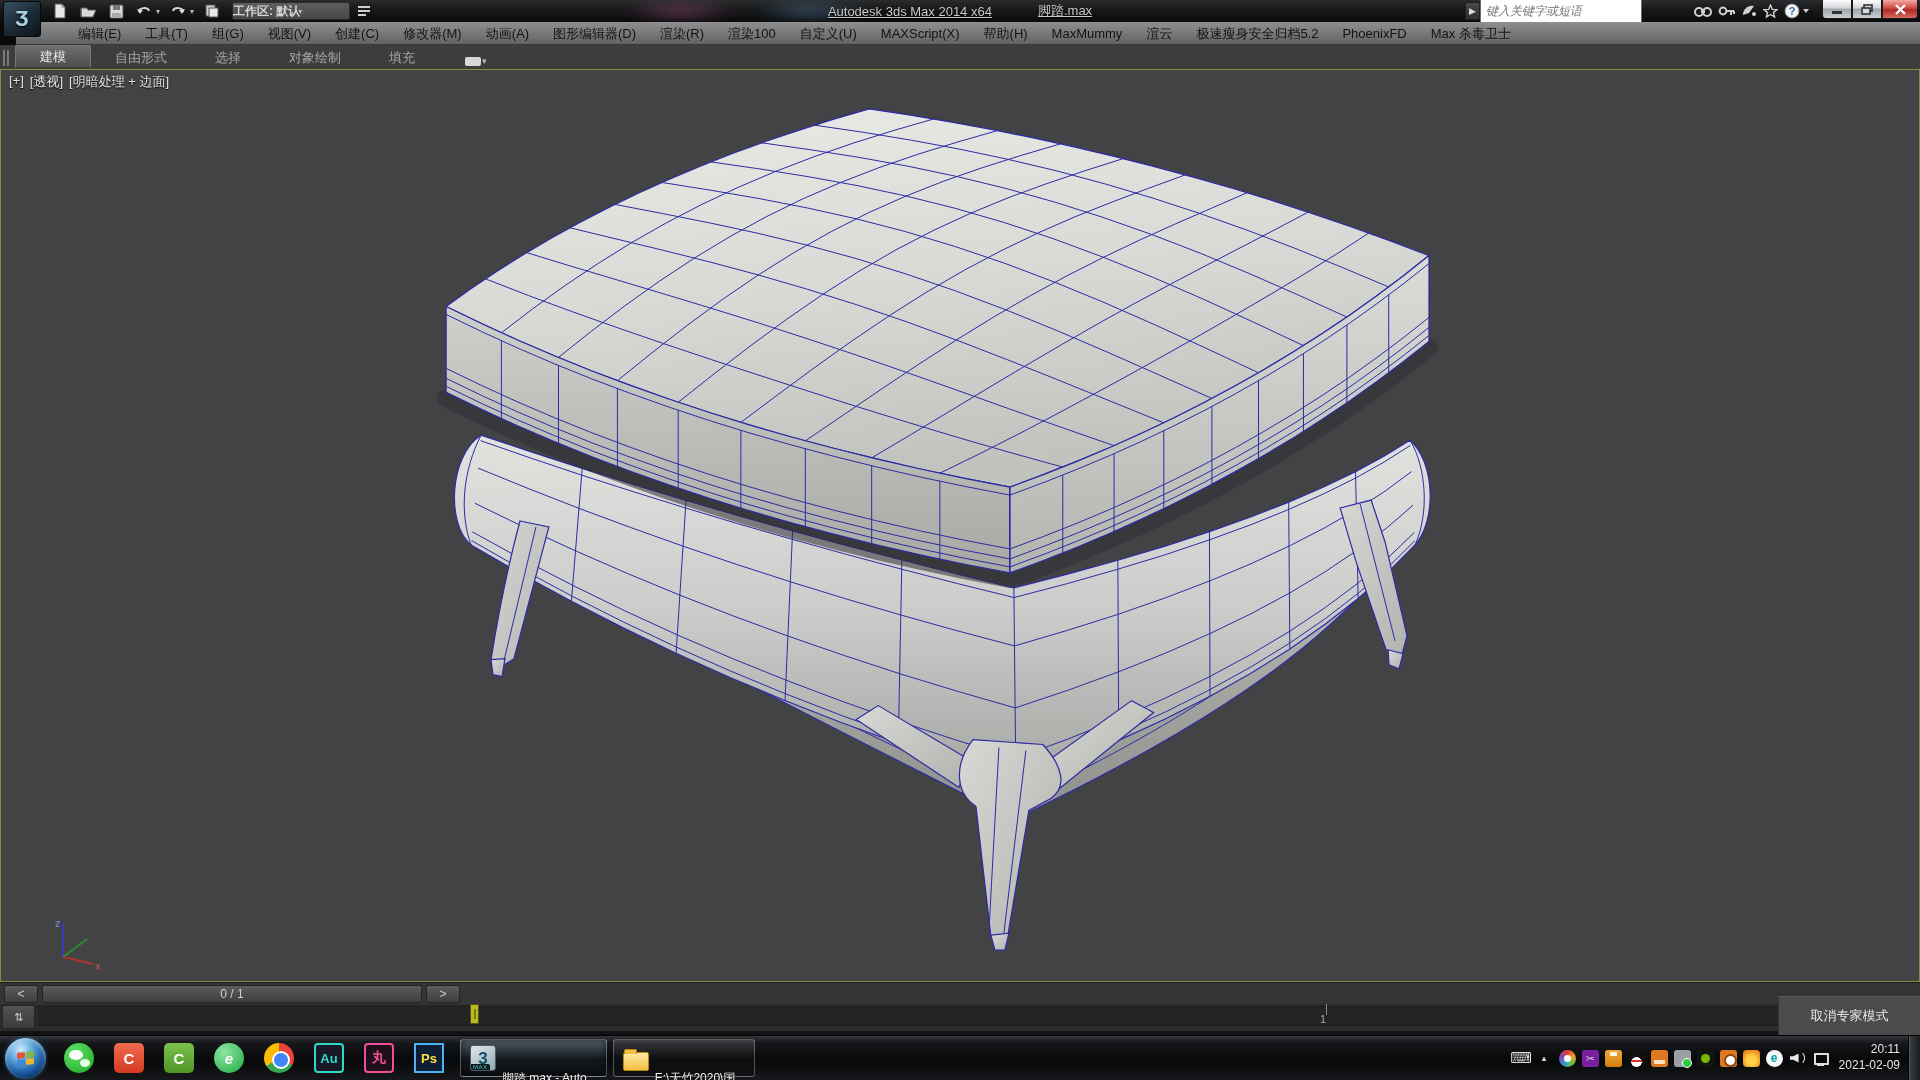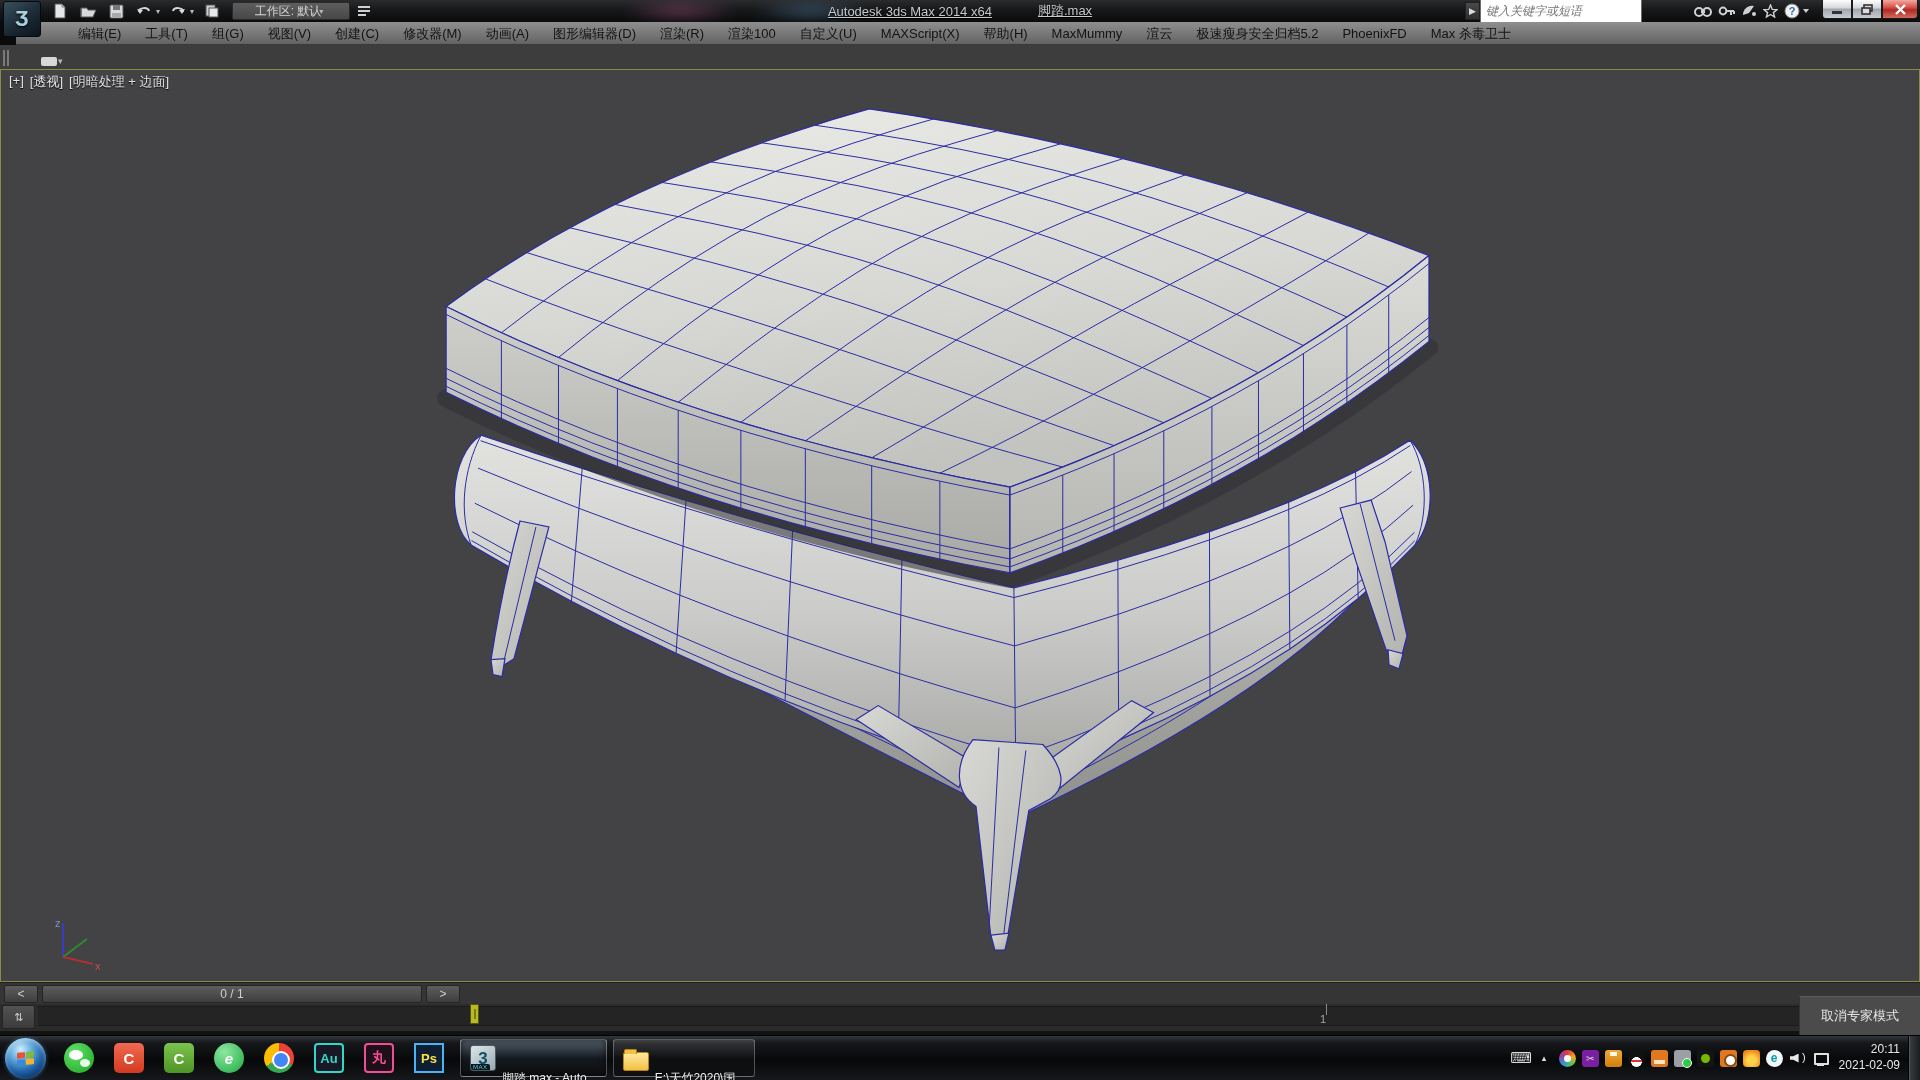--- a/index.html
+++ b/index.html
@@ -13,21 +13,21 @@
   .glow.pink{left:620px;background:radial-gradient(ellipse at center,#b05a8a,transparent 70%);}
   .glow.blue{left:750px;background:radial-gradient(ellipse at center,#5a8ab0,transparent 70%);}
   .applogo{position:absolute;left:3px;top:1px;width:38px;height:36px;z-index:9;border-radius:3px;
     background:linear-gradient(145deg,#395060 0%,#1b2a34 55%,#0c141b 100%);border:1px solid #06090c;
     display:flex;align-items:center;justify-content:center;color:#a8cfe0;font-size:22px;font-weight:bold;
     text-shadow:0 1px 2px #000;}
   .qbtn{width:26px;height:20px;display:flex;align-items:center;justify-content:center;margin:0 1px;border-radius:2px;}
   .qbtn svg{display:block;}
   .caret{color:#b9b9b9;font-size:8px;margin-left:-2px;width:8px;}
   .ws-box{display:flex;align-items:center;height:18px;background:linear-gradient(#5e5e5e,#474747);
-    border:1px solid #2a2a2a;border-radius:2px;color:#d6d6d6;font-size:12px;padding:0 20px;margin-left:6px;width:118px;justify-content:center;}
+    border:1px solid #2a2a2a;border-radius:2px;color:#d6d6d6;font-size:12px;padding:0 0;margin-left:6px;width:118px;justify-content:flex-start;font-weight:bold;}
   .titles{position:absolute;left:0;right:0;top:0;height:22px;display:flex;align-items:center;justify-content:center;gap:46px;pointer-events:none;}
   .title-app,.title-file{color:#c9c9c9;font-size:13px;text-shadow:0 1px 1px #000;text-decoration:underline;}
   .search-wrap{position:absolute;right:278px;top:2px;display:flex;align-items:center;height:18px;}
   .search-arrow{width:15px;height:18px;background:linear-gradient(#4a4a4a,#2e2e2e);border:1px solid #1e1e1e;
     color:#ddd;font-size:9px;display:flex;align-items:center;justify-content:center;}
   .search-input{width:162px;height:26px;border:1px solid #6c6c6c;background:#fff;font-style:italic;
     font-size:12px;color:#555;padding:0 5px;outline:none;}
   .tb-icons{position:absolute;right:110px;top:0px;display:flex;align-items:center;height:22px;gap:6px;}
   .winbtns{position:absolute;right:2px;top:0;display:flex;height:19px;}
   .winbtn{width:30px;height:19px;border:1px solid #1a1a1a;border-top:none;
@@ -79,21 +79,21 @@
     border-top:1px solid #1c1c1c;border-bottom:1px solid #1c1c1c;}
   .curve-btn{position:absolute;left:2px;top:1px;width:33px;height:24px;background:linear-gradient(#525252,#3c3c3c);
     border:1px solid #242424;border-radius:2px;display:flex;align-items:center;justify-content:center;color:#cfcfcf;font-size:11px;}
   .time-marker{position:absolute;left:470px;top:0;width:9px;height:20px;background:#b9b925;border:1px solid #55550f;}
   .time-marker::after{content:"";position:absolute;left:3px;top:4px;width:2px;height:10px;background:#7d7d14;}
   .tick-line{position:absolute;left:1326px;top:0;width:1px;height:11px;background:#8a8a8a;}
   .tick-label{position:absolute;left:1320px;top:9px;color:#a5a5a5;font-size:11px;}
   .understrip{position:absolute;left:0;top:1031px;width:1920px;height:4px;background:#121212;}
 
   
-  .expert-btn{position:absolute;right:0;top:996px;width:121px;height:39px;background:#4b4b4b;
+  .expert-btn{position:absolute;right:0;top:996px;width:142px;height:39px;background:#4b4b4b;
     border-left:1px solid #333;border-top:1px solid #5e5e5e;color:#e6e6e6;font-size:13px;
     display:flex;align-items:center;justify-content:center;z-index:6;}
 
   
   .taskbar{position:absolute;left:0;top:1035px;width:1920px;height:45px;z-index:10;
     background:linear-gradient(180deg,#33373b 0%,#15171a 16%,#070809 55%,#16181b 100%);
     border-top:1px solid #000;display:flex;align-items:center;padding-left:5px;}
   .start-orb{width:41px;height:41px;border-radius:50%;margin-right:8px;position:relative;
     background:radial-gradient(circle at 38% 28%,#d4ecfb 0%,#66aede 28%,#1d5fa4 58%,#0a2d59 82%,#071d3a 100%);
     box-shadow:inset 0 2px 4px rgba(255,255,255,.5),0 0 4px rgba(80,160,255,.4);
@@ -298,20 +298,27 @@
       <div class="menu-item">帮助(H)</div>
       <div class="menu-item">MaxMummy</div>
       <div class="menu-item">渲云</div>
       <div class="menu-item">极速瘦身安全归档5.2</div>
       <div class="menu-item">PhoenixFD</div>
       <div class="menu-item">Max 杀毒卫士</div>
     </div>
 
   <div class="ribbon">
     <div class="grip"></div>
+    <div style="display:flex;align-items:flex-end;">
+        <div class="rtab active">建模</div>
+        <div class="rtab">自由形式</div>
+        <div class="rtab">选择</div>
+        <div class="rtab">对象绘制</div>
+        <div class="rtab">填充</div>
+      </div>
     <div class="rib-collapse">
       <span class="pill"></span>
       <span class="caret">▾</span>
     </div>
   </div>
 
   <div class="viewport">
     <div class="vp-label">
       <span>[+]</span>
       <span>[透视]</span>

